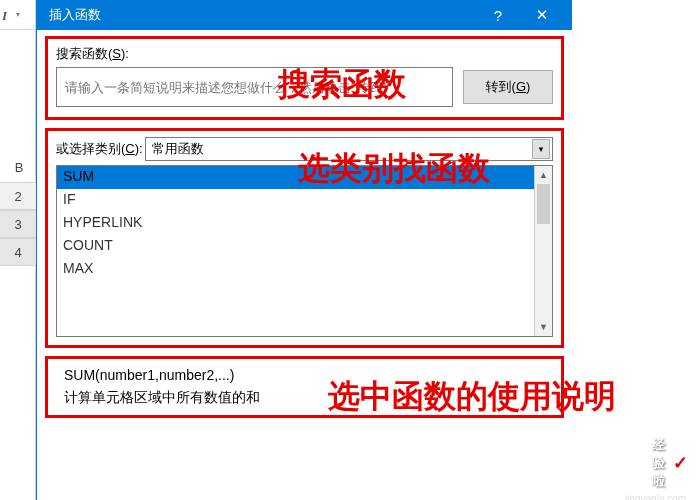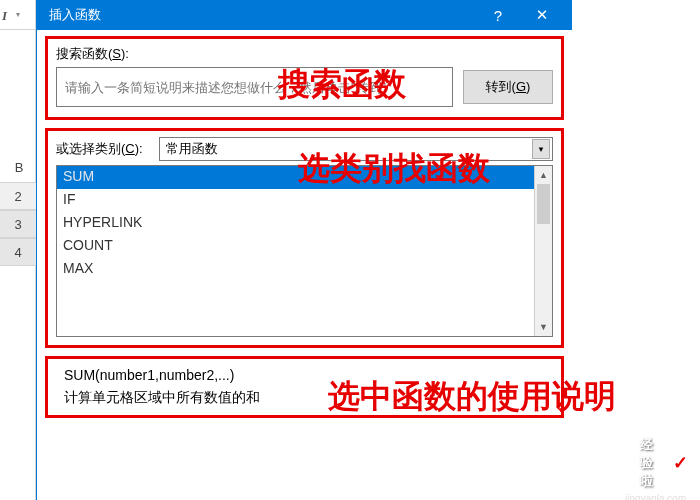--- a/index.html
+++ b/index.html
@@ -27,39 +27,39 @@
     
     .search-row { display: flex; gap: 10px; align-items: center; margin-top: 4px; }
     .search-input { flex: 1; height: 40px; border: 1px solid #7a7a7a; padding: 0 8px; font-size: 13px; color: #333; background: #fff; }
     .go-btn { width: 90px; height: 34px; background: #e1e1e1; border: 1px solid #adadad; font-size: 13px; }
     
     .overlay-text { position: absolute; font-size: 32px; color: #e60000; font-weight: bold; white-space: nowrap; }
     .overlay-search { left: 230px; top: 24px; }
     .overlay-category { left: 250px; top: 16px; }
     .overlay-desc { left: 280px; top: 16px; }
     
-    .category-row { display: flex; align-items: center; gap: 16px; margin-bottom: 4px; justify-content: space-between; }
+    .category-row { display: flex; align-items: center; gap: 2px; margin-bottom: 4px; justify-content: space-between; }
     .category-select { flex: 1; height: 24px; border: 1px solid #7a7a7a; background: #fff; display: flex; align-items: center; justify-content: space-between; padding: 0 2px 0 6px; }
     .select-arrow { width: 18px; height: 20px; background: #e1e1e1; border: 1px solid #adadad; display: flex; align-items: center; justify-content: center; font-size: 9px; }
     
     .func-list-label { margin-top: 28px; margin-bottom: 4px; }
     .func-listbox { border: 1px solid #7a7a7a; height: 172px; display: flex; background: #fff; }
     .func-items { flex: 1; overflow: hidden; }
     .func-item { height: 23px; padding: 2px 6px; font-size: 14px; color: #333; }
-    .func-item.selected { background: #0078d7; color: #e5e5e5; }
+    .func-item.selected { background: #0078d7; color: #000000; }
     .scrollbar { width: 18px; background: #f0f0f0; border-left: 1px solid #cdcdcd; display: flex; flex-direction: column; }
     .scroll-btn { height: 18px; background: #f0f0f0; display: flex; align-items: center; justify-content: center; font-size: 9px; color: #606060; }
     .scroll-track { flex: 1; background: #f0f0f0; position: relative; }
     .scroll-thumb { position: absolute; top: 0; left: 2px; right: 2px; height: 40px; background: #cdcdcd; }
     
     .desc-box { border: 3px solid #e60000; padding: 8px 10px; margin-top: 8px; position: relative; }
     .desc-sig { font-size: 14px; margin-bottom: 6px; padding-left: 6px; }
     .desc-text { font-size: 14px; padding-left: 6px; }
     
-    .watermark { position: absolute; right: 6px; bottom: 4px; display: flex; align-items: center; gap: 20px; }
+    .watermark { position: absolute; right: 6px; bottom: 4px; display: flex; align-items: center; gap: 8px; }
     .wm-top { font-size: 13px; font-weight: bold; color: #fff; text-shadow: 1px 1px 2px rgba(0,0,0,0.6); }
     .wm-check { color: #e60000; font-size: 18px; font-weight: bold; }
     .wm-bottom { position: absolute; right: 8px; bottom: -10px; font-size: 10px; font-style: italic; color: #e0e0e0; }
     .watermark-wrap { position: absolute; right: 6px; bottom: 6px; }
   </style>
 </head>
 <body>
 
 <div class="excel-bg">
   <div class="excel-toolbar">

